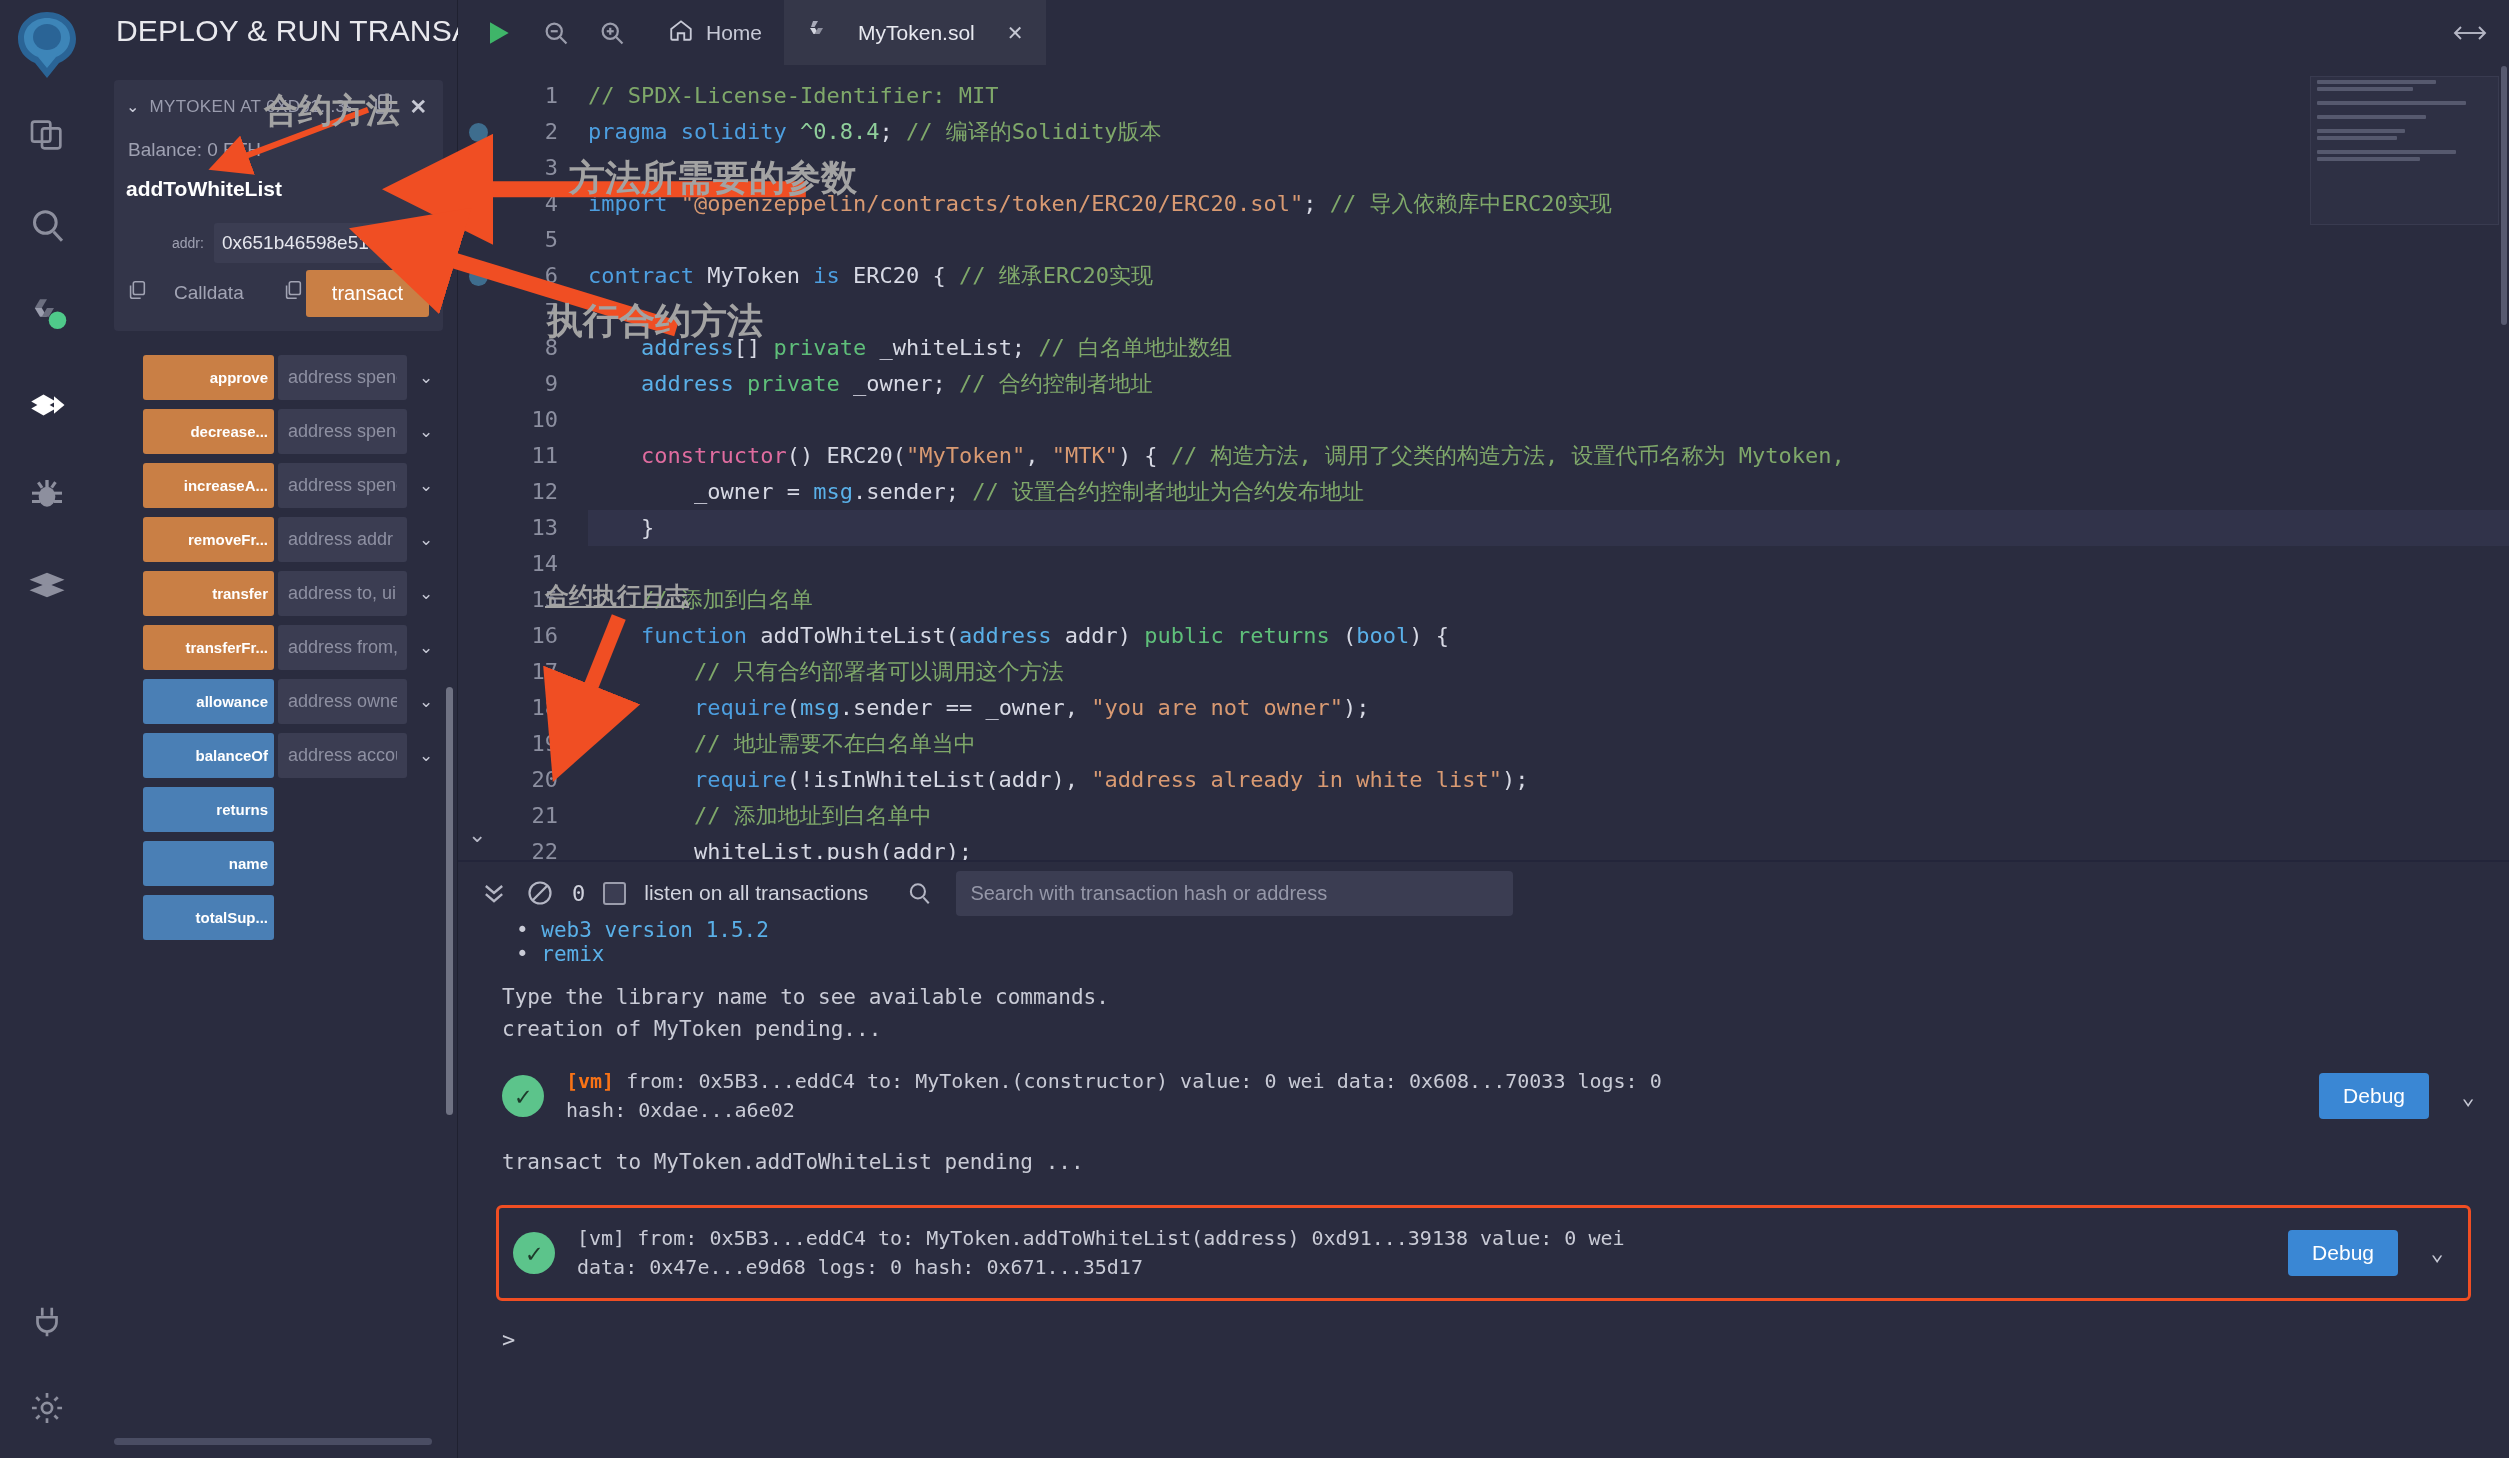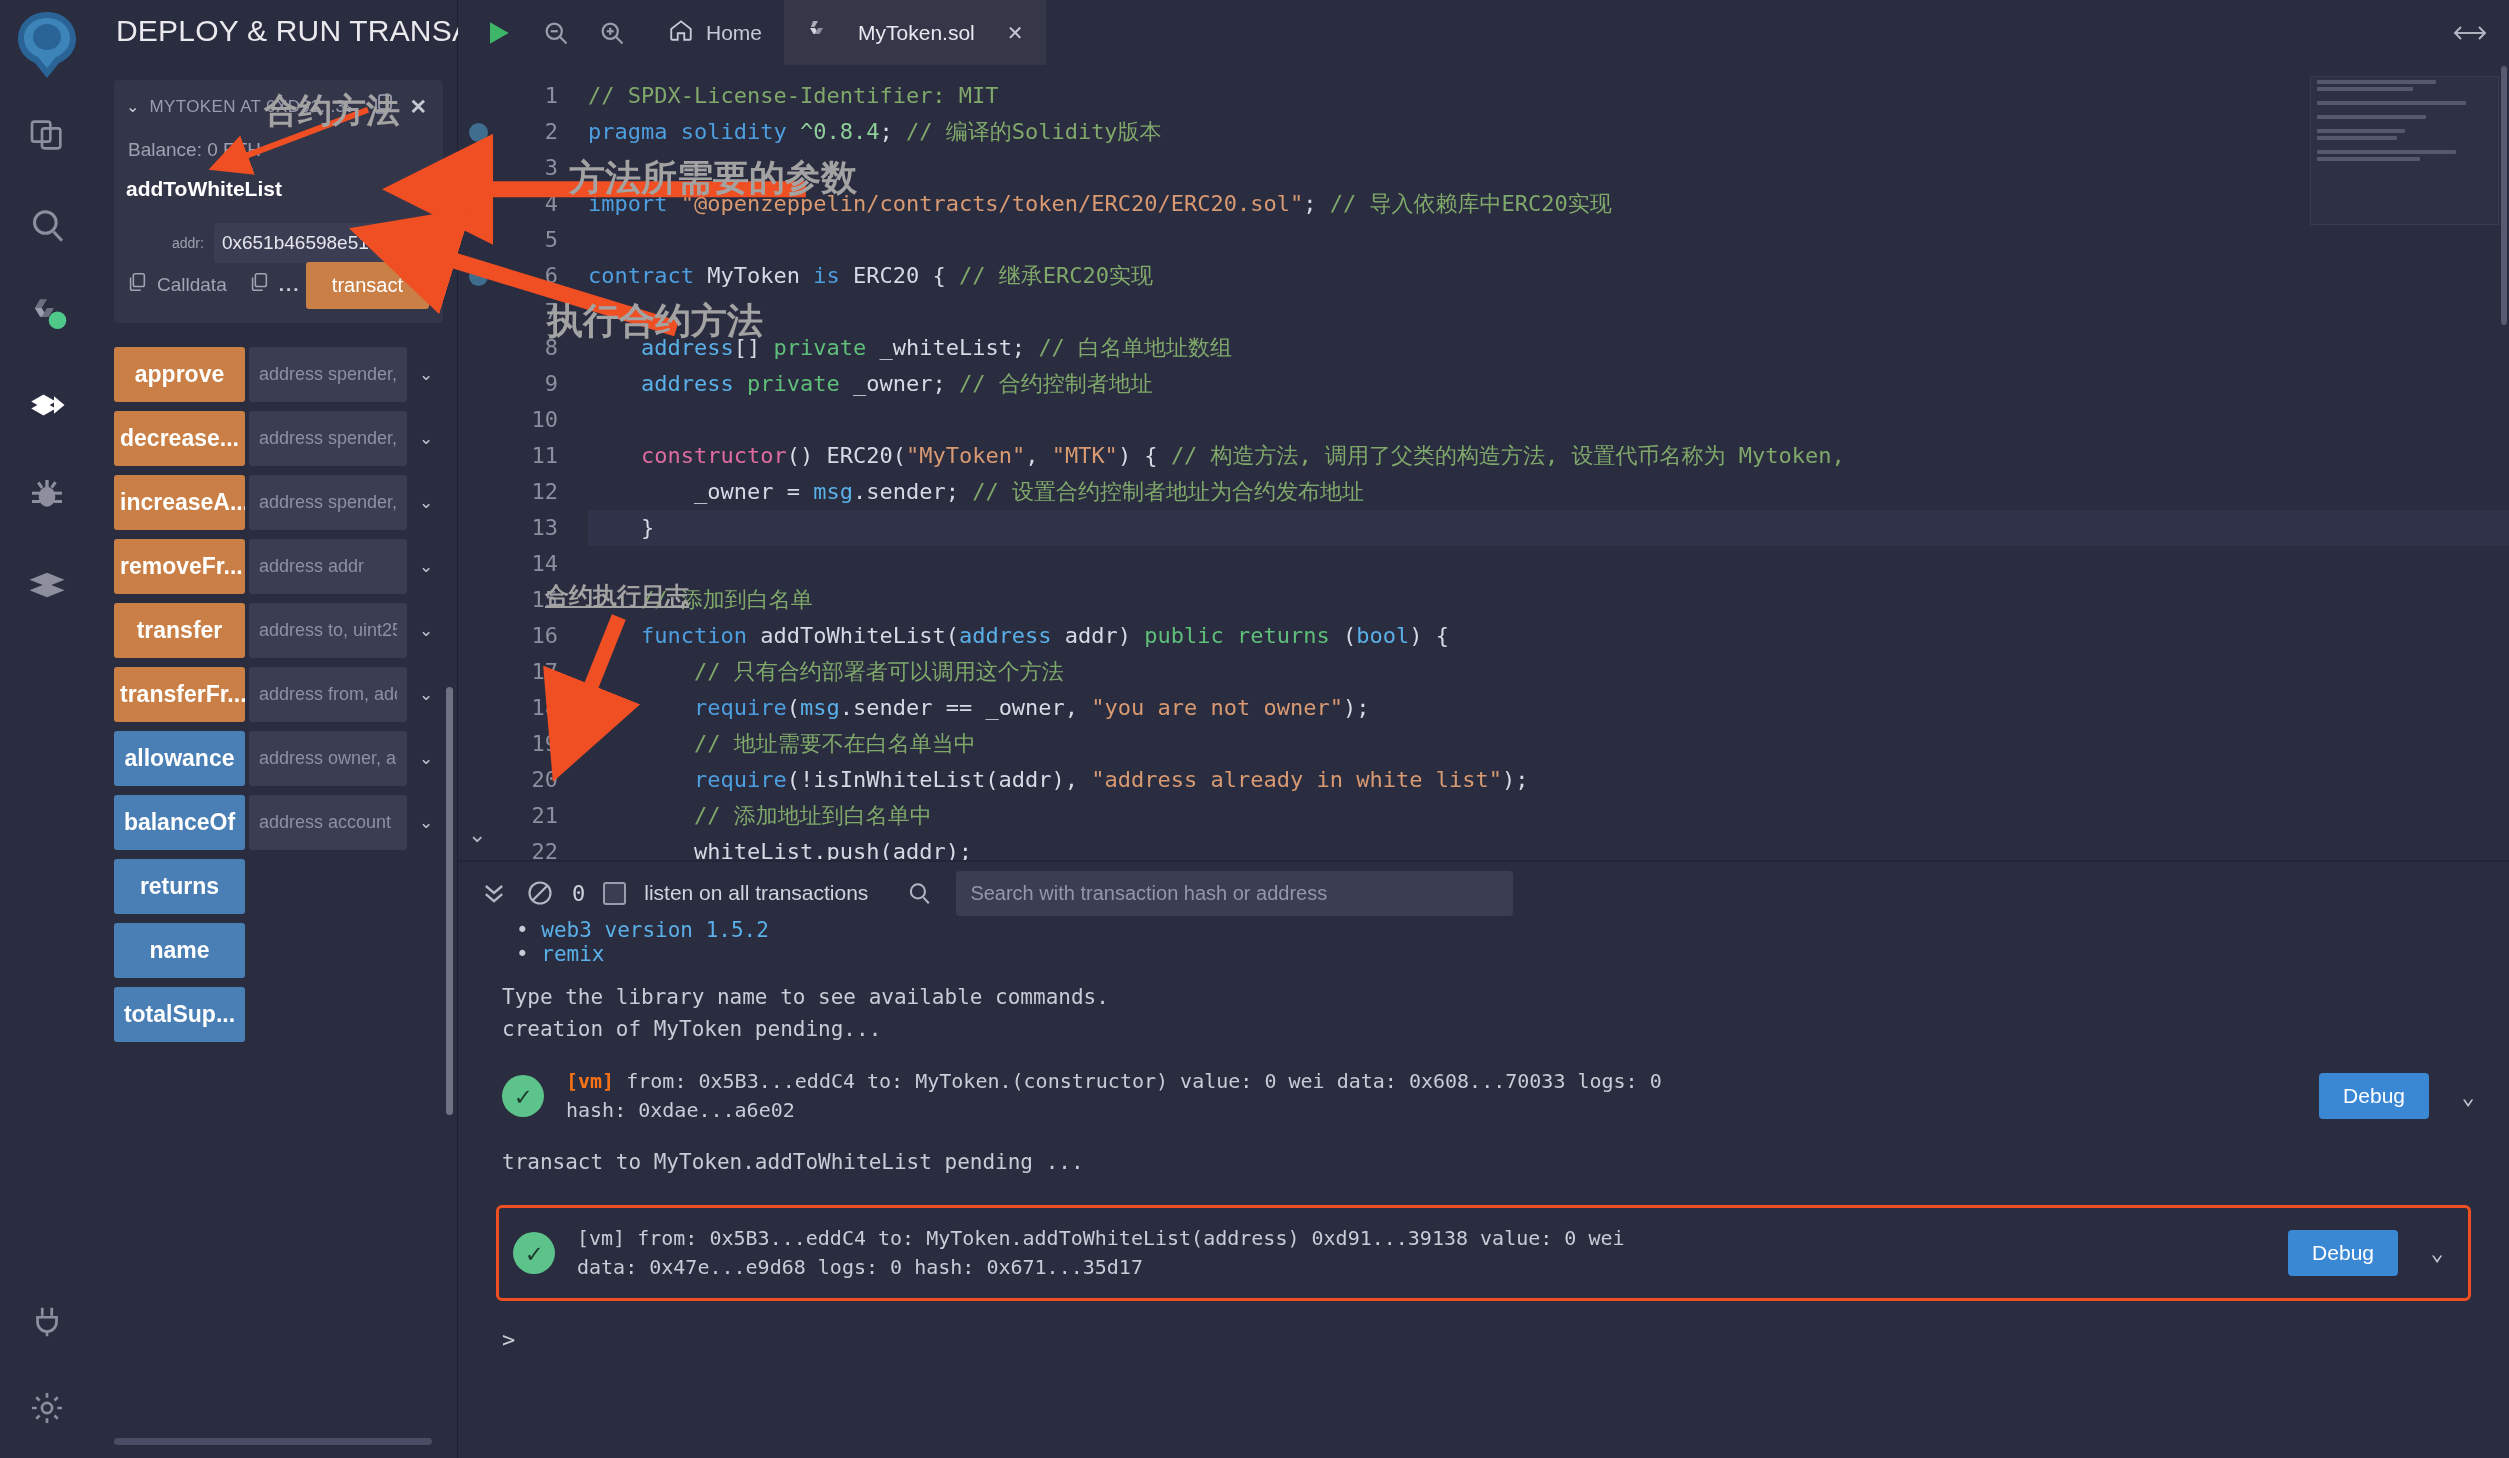--- a/index.html
+++ b/index.html
@@ -56,37 +56,37 @@
   }
   .method-sel .up { color: #cdcfdb; font-size: 17px; font-weight: 400; }
 
   .param-row { display: flex; align-items: center; gap: 10px; margin-top: 22px; }
   .param-label { color: #9fa1b2; font-size: 14px; margin-left: 46px; }
   .param-input {
     flex: 1; background: #3b3d52; border: none; border-radius: 3px;
     color: #e6e7ee; font-size: 19px; padding: 9px 8px; font-family: "Liberation Sans", sans-serif;
     min-width: 0;
   }
-  .calldata-row { display: flex; align-items: center; gap: 9px; margin-top: 8px; color: #a2a4b4; font-size: 19px; }
+  .calldata-row { display: flex; align-items: center; gap: 26px; margin-top: 16px; color: #a2a4b4; font-size: 19px; }
   .calldata-row .dots { letter-spacing: 2px; color: #cfd1dc; font-weight: 700; }
 
   .transact-wrap { display: flex; justify-content: flex-end; margin-top: -36px; padding-right: 2px; }
   .btn-transact {
     background: #c97f45; color: #fff; border: none; border-radius: 3px;
     font-size: 20px; padding: 12px 26px; cursor: pointer;
     font-family: "Liberation Sans", sans-serif;
   }
 
   .fn-list { margin: 24px 14px 0 20px; display: flex; flex-direction: column; gap: 9px; }
   .fn-row { display: flex; align-items: stretch; gap: 2px; }
   .fn-btn {
     width: 131px; flex: 0 0 131px; background: #c97f45; color: #fff;
-    border: none; border-radius: 3px; font-size: 23px; font-weight: 700;
-    padding: 14px 6px; cursor: pointer; text-align: center;
-    overflow: hidden; white-space: nowrap; font-family: "Liberation Sans", sans-serif;
+    border: none; border-radius: 3px; font-size: 15px; font-weight: 700;
+    padding: 14px 6px; cursor: pointer; text-align: right;
+    overflow: hidden; white-space: nowrap; font-family: "Liberation Sans", sans-serif; margin-left: 29px;
   }
   .fn-btn.blue { background: #4a7fb5; }
   .fn-input {
     flex: 1; min-width: 0; background: #3b3d52; border: none; border-radius: 3px;
     color: #e6e7ee; font-size: 18px; padding: 6px 10px; margin-left: 2px;
     font-family: "Liberation Sans", sans-serif;
   }
   .fn-input::placeholder { color: #8e90a2; }
   .param-input::placeholder { color: #8e90a2; }
   .fn-chev { width: 34px; flex: 0 0 34px; display: flex; align-items: center; justify-content: center; color: #c3c5d2; font-size: 17px; cursor: pointer; }

